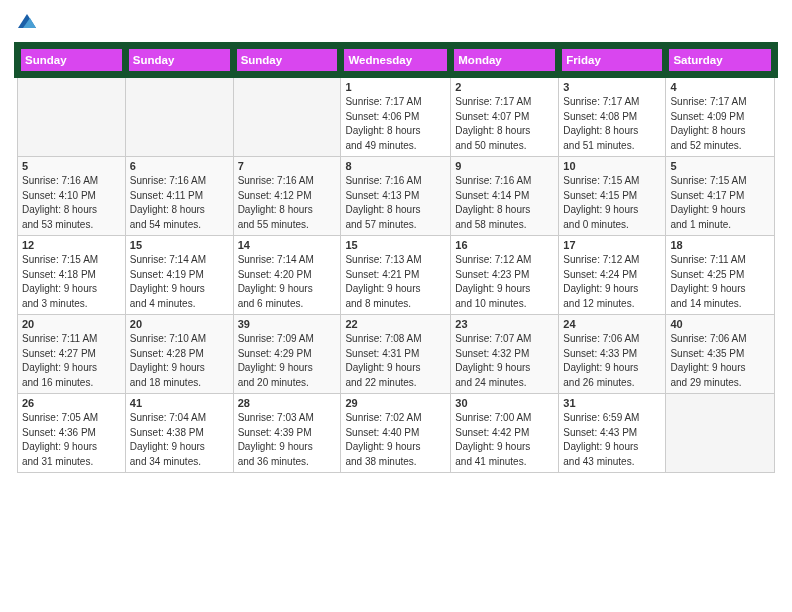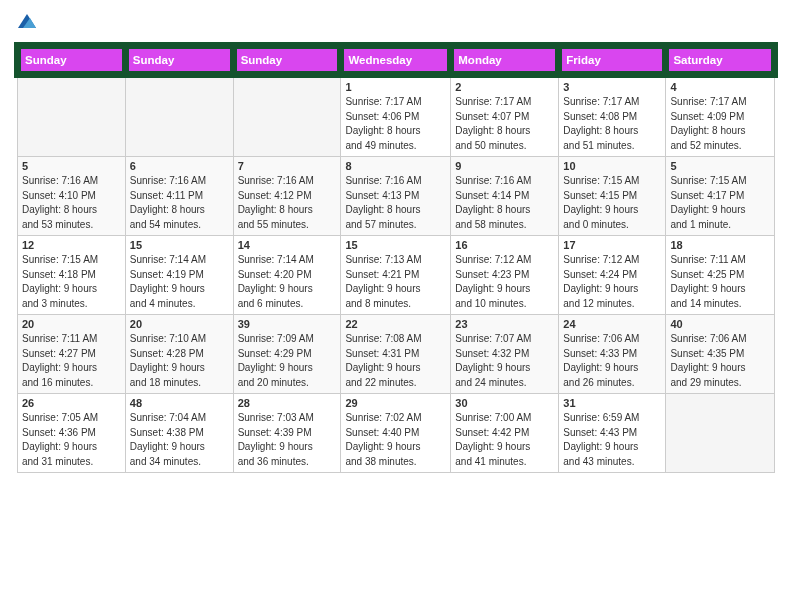--- a/index.html
+++ b/index.html
@@ -246,21 +246,21 @@
             <span class="day-number">40</span>
             <div class="day-info">Sunrise: 7:06 AM<br>Sunset: 4:35 PM<br>Daylight: 9 hours<br>and 29 minutes.</div>
           </td>
         </tr>
         <tr>
           <td>
             <span class="day-number">26</span>
             <div class="day-info">Sunrise: 7:05 AM<br>Sunset: 4:36 PM<br>Daylight: 9 hours<br>and 31 minutes.</div>
           </td>
           <td>
-            <span class="day-number">48</span>
+            <span class="day-number">41</span>
             <div class="day-info">Sunrise: 7:04 AM<br>Sunset: 4:38 PM<br>Daylight: 9 hours<br>and 34 minutes.</div>
           </td>
           <td>
             <span class="day-number">28</span>
             <div class="day-info">Sunrise: 7:03 AM<br>Sunset: 4:39 PM<br>Daylight: 9 hours<br>and 36 minutes.</div>
           </td>
           <td>
             <span class="day-number">29</span>
             <div class="day-info">Sunrise: 7:02 AM<br>Sunset: 4:40 PM<br>Daylight: 9 hours<br>and 38 minutes.</div>
           </td>

